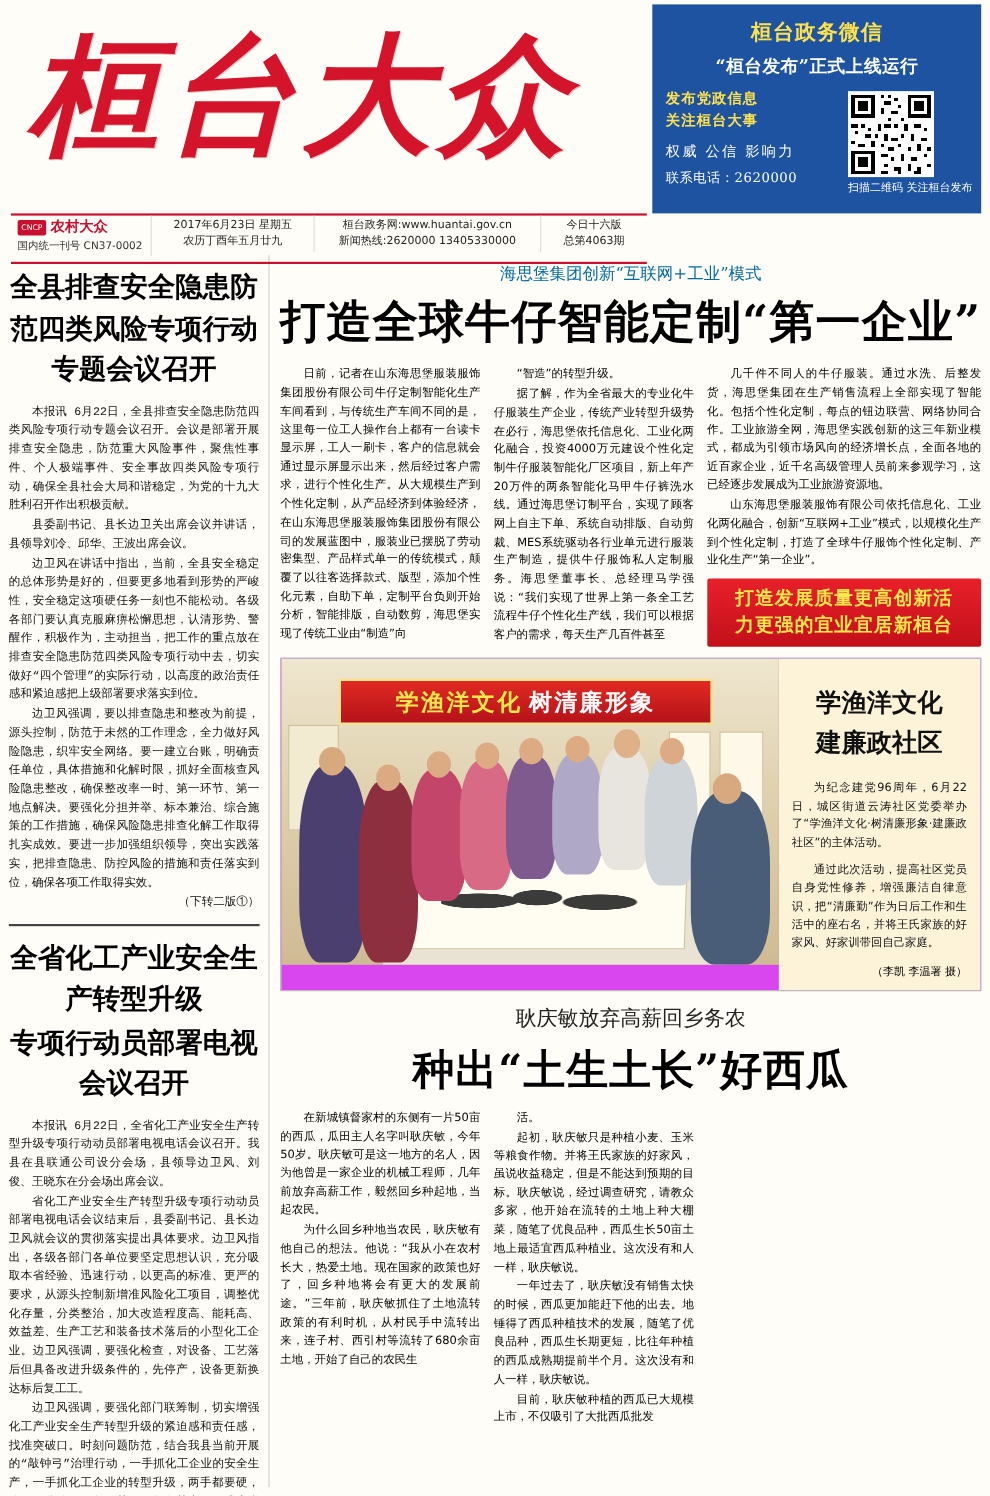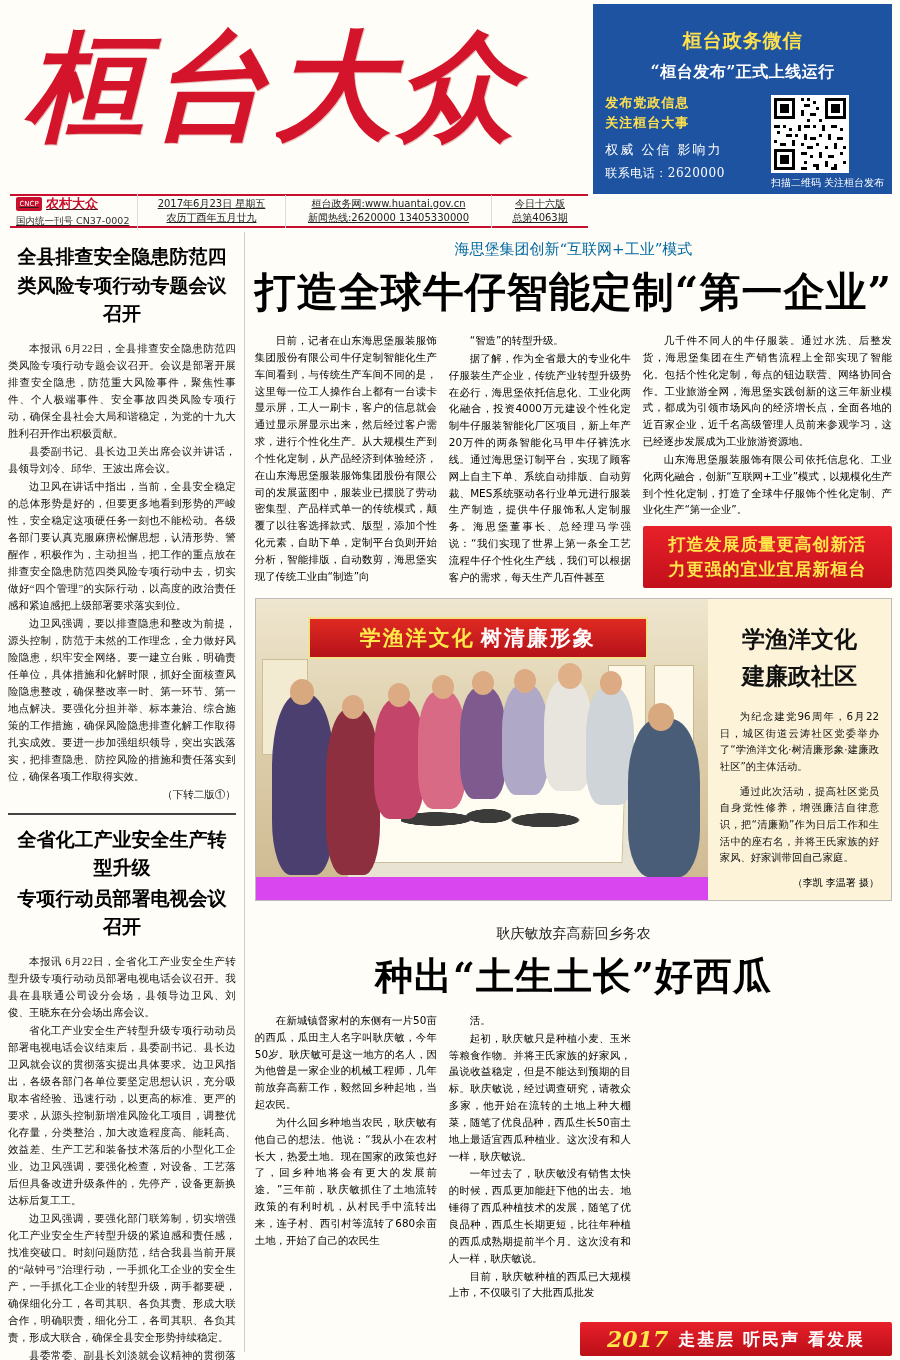--- a/index.html
+++ b/index.html
@@ -49,21 +49,21 @@
     padding: 8px 6px 4px 6px;
     height: 190px;
   }
   .mr-title {
     text-align: center;
     font-size: 19px;
     font-weight: bold;
     color: #ffe14d;
     font-family: "DejaVu Serif", serif;
     letter-spacing: 1px;
-    margin-top: 16px;
+    margin-top: 4px;
   }
   .mr-sub {
     text-align: center;
     font-size: 16px;
     font-weight: bold;
     color: #ffffff;
     font-family: "DejaVu Serif", serif;
     margin-top: 8px;
     letter-spacing: 0.5px;
   }
@@ -105,28 +105,27 @@
     margin-top: 3px;
     gap: 3px;
     padding-right: 2px;
   }
 
   
   .infobar {
     position: absolute;
     left: 10px; top: 194px;
     width: 578px;
-    height: 34px;
+    height: 46px;
     border-top: 2px solid #c8102e;
     border-bottom: 2px solid #c8102e;
     display: flex;
-    align-items: center;
+    align-items: flex-start;
     font-size: 10px;
     color: #222;
-    text-decoration: underline;
   }
   .ib-cell {
     padding: 2px 6px;
     display: flex;
     flex-direction: column;
     justify-content: center;
     line-height: 1.45;
     border-right: 1px solid #ddd;
   }
   .ib-logo {
@@ -152,35 +151,35 @@
   .col-left {
     width: 272px;
     padding-right: 8px;
     border-right: 1px solid #cfcfcf;
   }
   .col-right {
     flex: 1;
     padding-left: 10px;
   }
   .lead-head {
-    font-size: 19px;
+    font-size: 25px;
     line-height: 1.5;
     letter-spacing: 0px;
     text-align: center;
     font-weight: bold;
     font-family: "DejaVu Serif", serif;
     color: #000;
     margin: 10px 0 8px 0;
   }
   .article-body {
     font-size: 10.5px;
     line-height: 1.62;
     color: #111;
     text-align: justify;
-    font-family: Liberation Serif, serif;
+    font-family: Liberation Mono, monospace;
     column-gap: 10px;
     margin-top: 12px;
   }
   .article-body p { margin: 0 0 1px 0; text-indent: 21px; }
   .byline-right { text-align: right; font-size: 10.5px; margin-top: 2px; }
   .hr-dbl {
     border: none;
     border-top: 2px solid #444;
     margin: 10px 0 6px 0;
   }
@@ -293,23 +292,23 @@
     opacity: .85;
   }
   .pfig {
     position: absolute;
     border-radius: 40% 40% 30% 30%;
   }
 
   
   .bottom-kicker {
     text-align: center;
-    font-size: 14px;
-    font-family: "DejaVu Serif", serif;
-    margin-top: 24px;
+    font-size: 19px;
+    font-family: "DejaVu Serif", serif;
+    margin-top: 12px;
     color: #222;
   }
   .bottom-title {
     text-align: center;
     font-size: 38px;
     font-weight: bold;
     font-family: "DejaVu Serif", serif;
     letter-spacing: 1px;
     margin: 8px 0 10px 0;
     white-space: nowrap;
@@ -569,18 +568,14 @@
             <p style="text-indent:21px;margin:0 0 1px 0">活。</p>
             <p style="text-indent:21px;margin:0 0 1px 0">起初，耿庆敏只是种植小麦、玉米等粮食作物。并将王氏家族的好家风，虽说收益稳定，但是不能达到预期的目标。耿庆敏说，经过调查研究，请教众多家，他开始在流转的土地上种大棚菜，随笔了优良品种，西瓜生长50亩土地上最适宜西瓜种植业。这次没有和人一样，耿庆敏说。</p>
             <p style="text-indent:21px;margin:0 0 1px 0">一年过去了，耿庆敏没有销售太快的时候，西瓜更加能赶下他的出去。地锤得了西瓜种植技术的发展，随笔了优良品种，西瓜生长期更短，比往年种植的西瓜成熟期提前半个月。这次没有和人一样，耿庆敏说。</p>
             <p style="text-indent:21px;margin:0">目前，耿庆敏种植的西瓜已大规模上市，不仅吸引了大批西瓜批发</p>
           </div>
         </div>
       </div>
     </div>
   </div>
 
-  <div class="footer-red">
-    <span class="fr-year">2017</span>
-    <span class="fr-txt">走基层 听民声 看发展</span>
-  </div>
 
 </div>
 
 </body></html>

